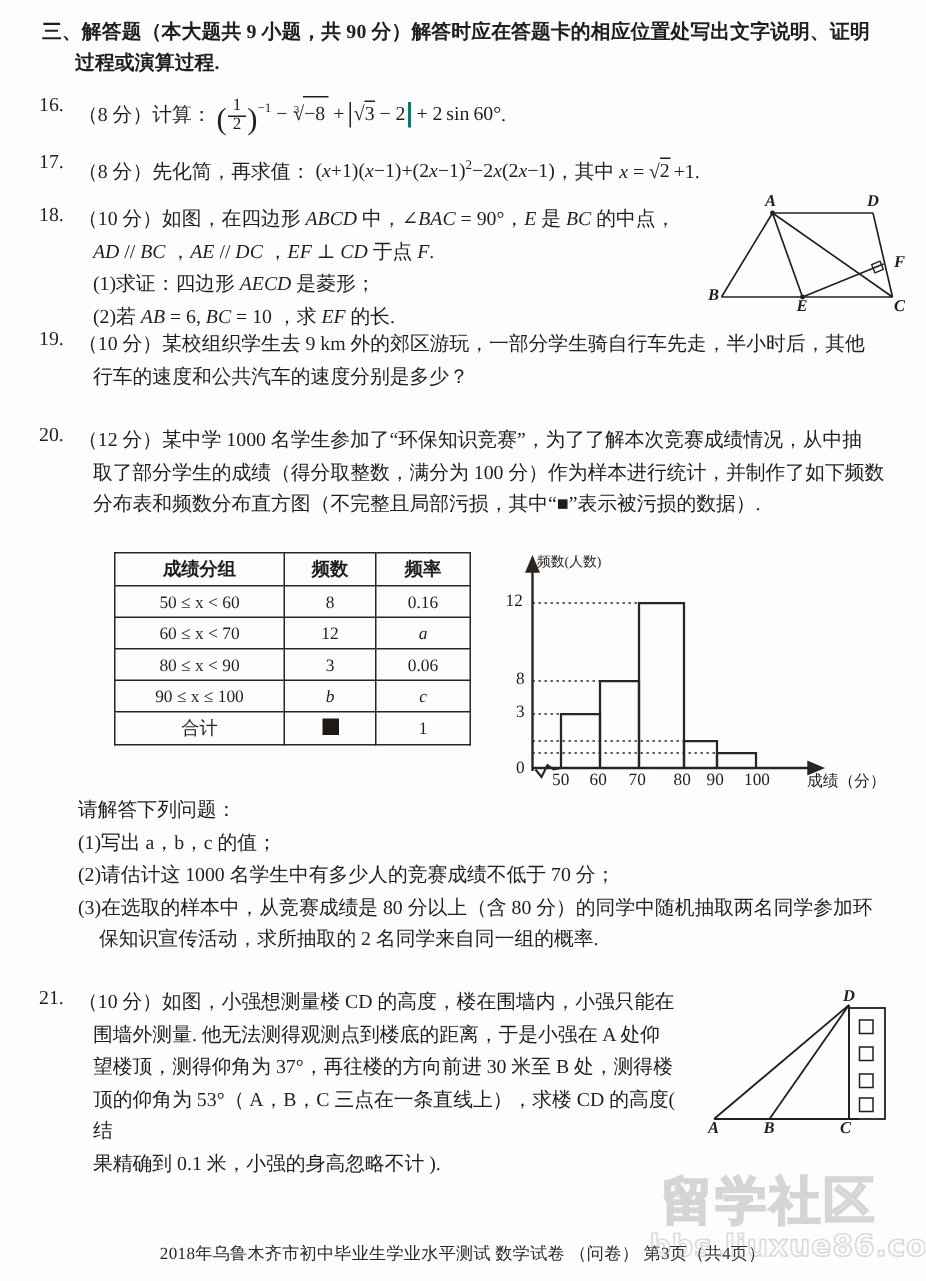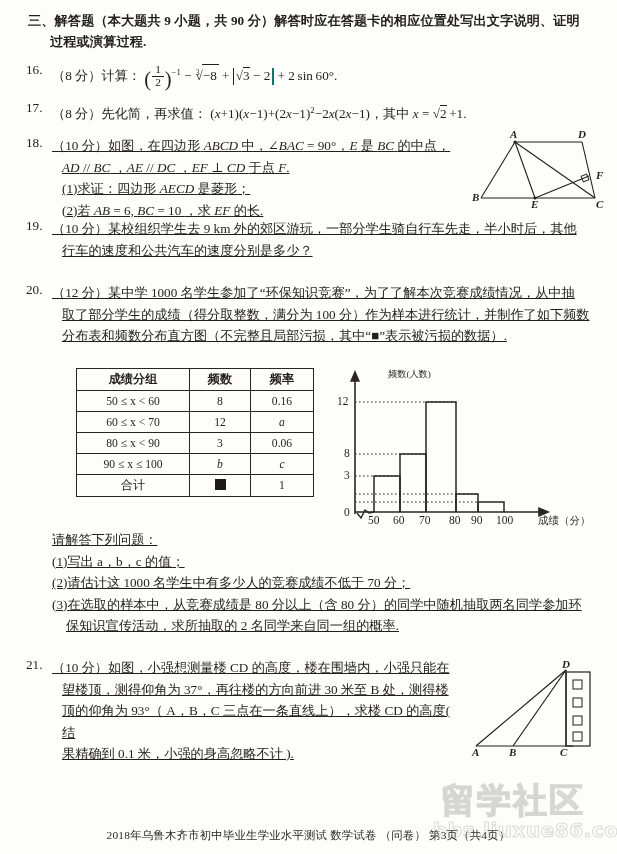--- a/index.html
+++ b/index.html
@@ -37,21 +37,21 @@
   .q {
     position: absolute;
     font-size: 13.2px;
     line-height: 21.5px;
   }
   .qnum {
     position: absolute;
     font-size: 13.2px;
     font-family: "Liberation Serif", serif;
   }
-  .qbody { display: block; text-decoration: underline; }
+  .qbody { display: block; }
   .indent { display: block; text-indent: 0; padding-left: 0; }
 
   
   .mi { font-style: italic; font-family: "Liberation Serif", serif; }
   .mn { font-style: normal; }
   .sup { font-size: .66em; vertical-align: super; }
 
   .frac {
     display: inline-block;
     vertical-align: -0.52em;
@@ -340,21 +340,21 @@
 
       <g stroke="#2a2522" stroke-width="1.6" fill="#2a2522">
         <line x1="25" y1="148" x2="25" y2="14"></line>
         <polygon points="25,6 21.2,15 28.8,15"></polygon>
         <line x1="25" y1="146" x2="210" y2="146"></line>
         <polygon points="218,146 209,142.2 209,149.8"></polygon>
       </g>
 
       <path d="M27,147 L31,152 L35,144 L39,147 L44,146" stroke="#2a2522" stroke-width="1.4" fill="none"></path>
     </svg>
-    <span class="hist-axislabel" style="left:28px; top:2px;margin-left:30px;">频数(人数)</span>
+    <span class="hist-axislabel" style="left:28px; top:2px;">频数(人数)</span>
     <span class="hist-axislabel" style="left:208px; top:148px; font-size:10.5px;">成绩（分）</span>
 
     <span class="hist-tick" style="left:14px; top:140px;">0</span>
     <span class="hist-tick" style="left:14px; top:103px;">3</span>
     <span class="hist-tick" style="left:14px; top:81px;">8</span>
     <span class="hist-tick" style="left:7px;  top:29px;">12</span>
 
     <span class="hist-xtick" style="left:38px;  top:148px;">50</span>
     <span class="hist-xtick" style="left:63px;  top:148px;">60</span>
     <span class="hist-xtick" style="left:89px;  top:148px;">70</span>
@@ -367,22 +367,23 @@
     <span class="qbody">请解答下列问题：</span>
     <span class="qbody">(1)写出 a，b，c 的值；</span>
     <span class="qbody">(2)请估计这 1000 名学生中有多少人的竞赛成绩不低于 70 分；</span>
     <span class="qbody">(3)在选取的样本中，从竞赛成绩是 80 分以上（含 80 分）的同学中随机抽取两名同学参加环</span>
     <span class="qbody" style="padding-left:14px;">保知识宣传活动，求所抽取的 2 名同学来自同一组的概率.</span>
   </div>
 
   <div class="qnum" style="left:26px; top:657px;">21.</div>
   <div class="q" style="left:52px; top:657px; width:410px;">
     <span class="qbody"><span>（10 分）</span><span>如图，小强想测量楼 CD 的高度，楼在围墙内，小强只能在</span></span>
+    <span class="qbody" style="padding-left:10px;">围墙外测量. 他无法测得观测点到楼底的距离，于是小强在 A 处仰</span>
     <span class="qbody" style="padding-left:10px;">望楼顶，测得仰角为 37°，再往楼的方向前进 30 米至 B 处，测得楼</span>
-    <span class="qbody" style="padding-left:10px;">顶的仰角为 93°（ A，B，C 三点在一条直线上），求楼 CD 的高度( 结</span>
+    <span class="qbody" style="padding-left:10px;">顶的仰角为 53°（ A，B，C 三点在一条直线上），求楼 CD 的高度( 结</span>
     <span class="qbody" style="padding-left:10px;">果精确到 0.1 米，小强的身高忽略不计 ).</span>
   </div>
 
   <div class="fig21">
     <svg width="146" height="104" viewBox="0 0 146 104">
       <g stroke="#221e1c" stroke-width="1.2" fill="none">
         <line x1="6" y1="88" x2="103" y2="88"></line>
         <line x1="6" y1="88" x2="96" y2="12"></line>
         <line x1="43" y1="88" x2="96" y2="12"></line>
         <line x1="96" y1="12" x2="96" y2="88"></line>

